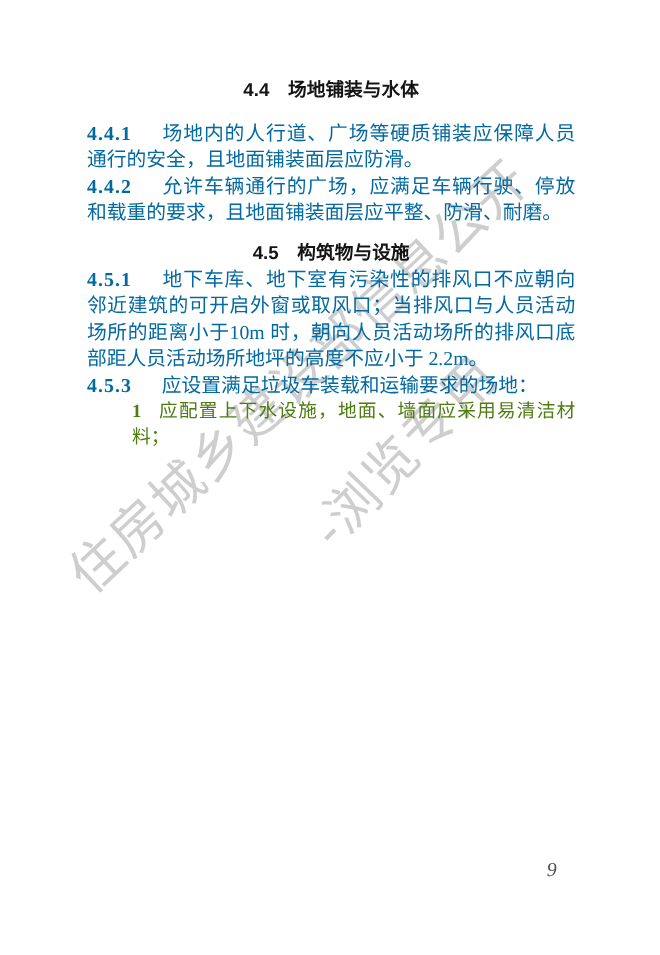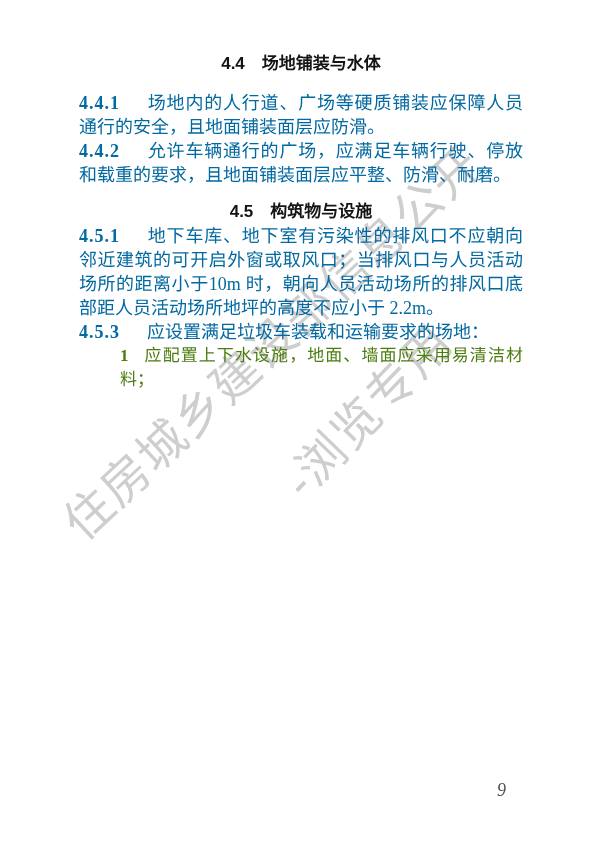--- a/index.html
+++ b/index.html
@@ -43,21 +43,21 @@
     left: 293px;
     top: 462px;
     font-size: 48px;
     letter-spacing: 2px;
     transform: rotate(-46deg);
   }
   
   .content {
     position: absolute;
     left: 79px;
-    top: 52px;
+    top: 70px;
     width: 444px;
     z-index: 2;
   }
   h2.section-heading {
     font-family: "Liberation Sans", "DejaVu Sans", sans-serif;
     font-weight: bold;
     font-size: 17px;
     color: #141414;
     text-align: center;
     margin: 0 0 15px 0;

